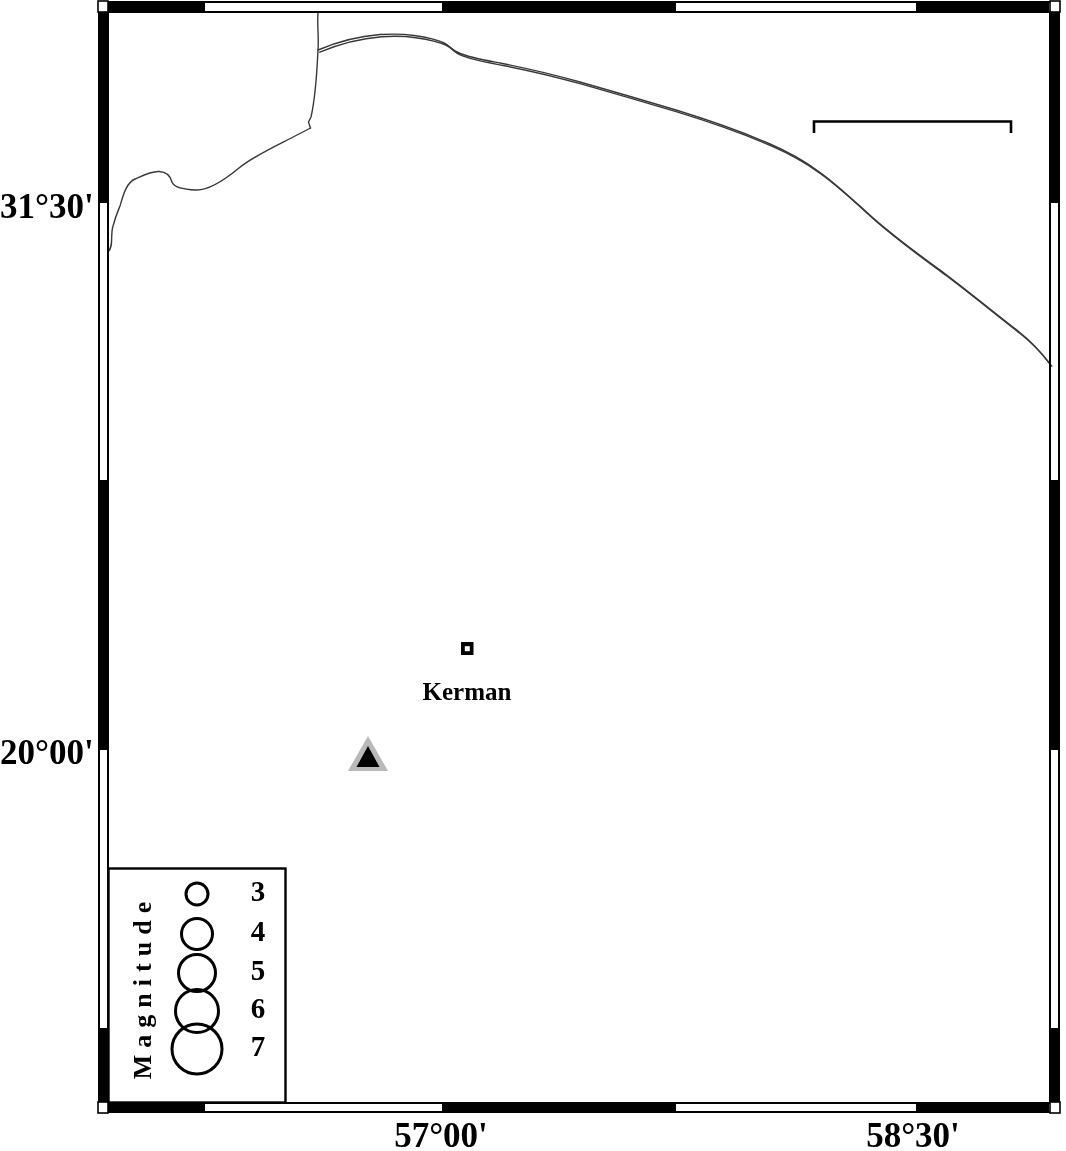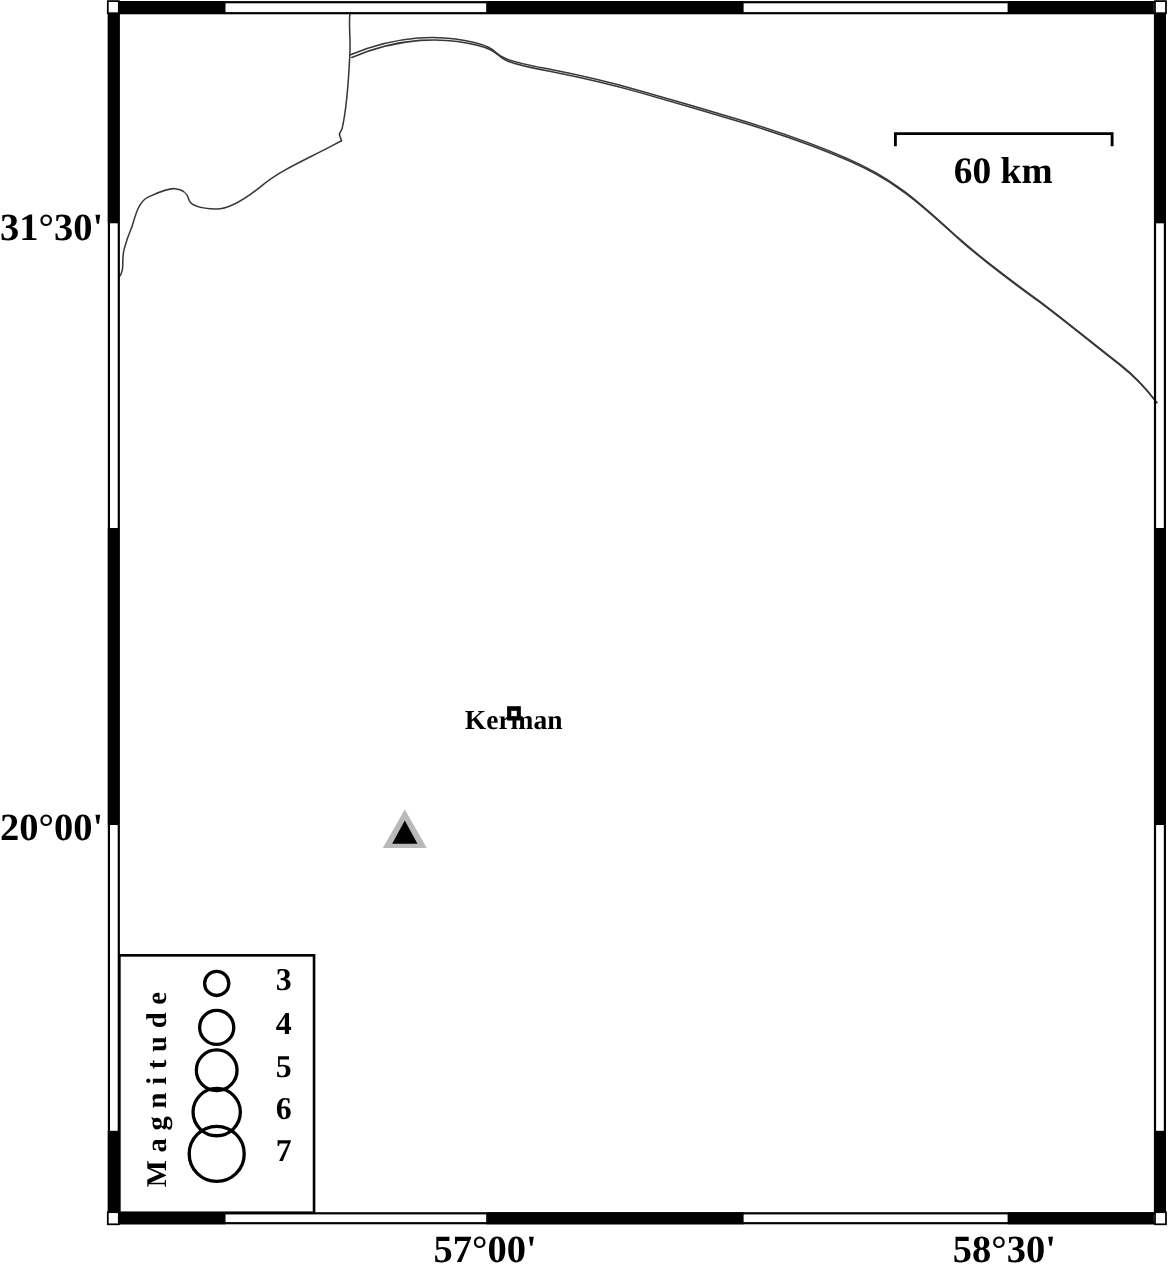--- a/index.html
+++ b/index.html
@@ -90,23 +90,22 @@
       <rect x="98" y="1102" width="10" height="11" fill="#fff" stroke="#000" stroke-width="1.6"></rect>
       <rect x="1050" y="1102" width="10" height="11" fill="#fff" stroke="#000" stroke-width="1.6"></rect>
     </g>
   </svg>
 
   <div class="lbl coord left" style="top:189px;">31°30'</div>
   <div class="lbl coord left" style="top:735px;">20°00'</div>
   <div class="lbl coord bottom" style="left:341px;top:1118px;">57°00'</div>
   <div class="lbl coord bottom" style="left:813px;top:1118px;">58°30'</div>
 
-  <div class="lbl scalelbl" style="left:812px;top:139px;">60 km</div>
 
-  <div class="lbl citylbl" style="left:387px;top:643px;">Kerman</div>
+  <div class="lbl citylbl" style="left:387px;top:679px;">Kerman</div>
 
   <div class="lbl legtitle" style="left:143px;top:987px;">Magnitude</div>
 
   <div class="lbl legnum" style="left:236px;top:877px;">3</div>
   <div class="lbl legnum" style="left:236px;top:917px;">4</div>
   <div class="lbl legnum" style="left:236px;top:956px;">5</div>
   <div class="lbl legnum" style="left:236px;top:994px;">6</div>
   <div class="lbl legnum" style="left:236px;top:1032px;">7</div>
 
 </div>

